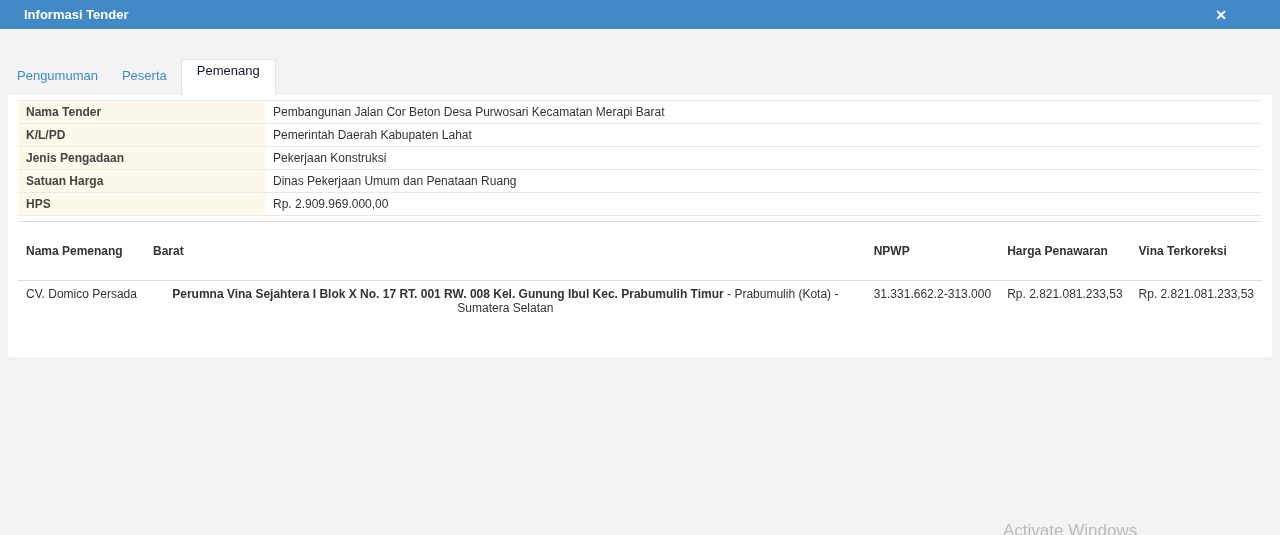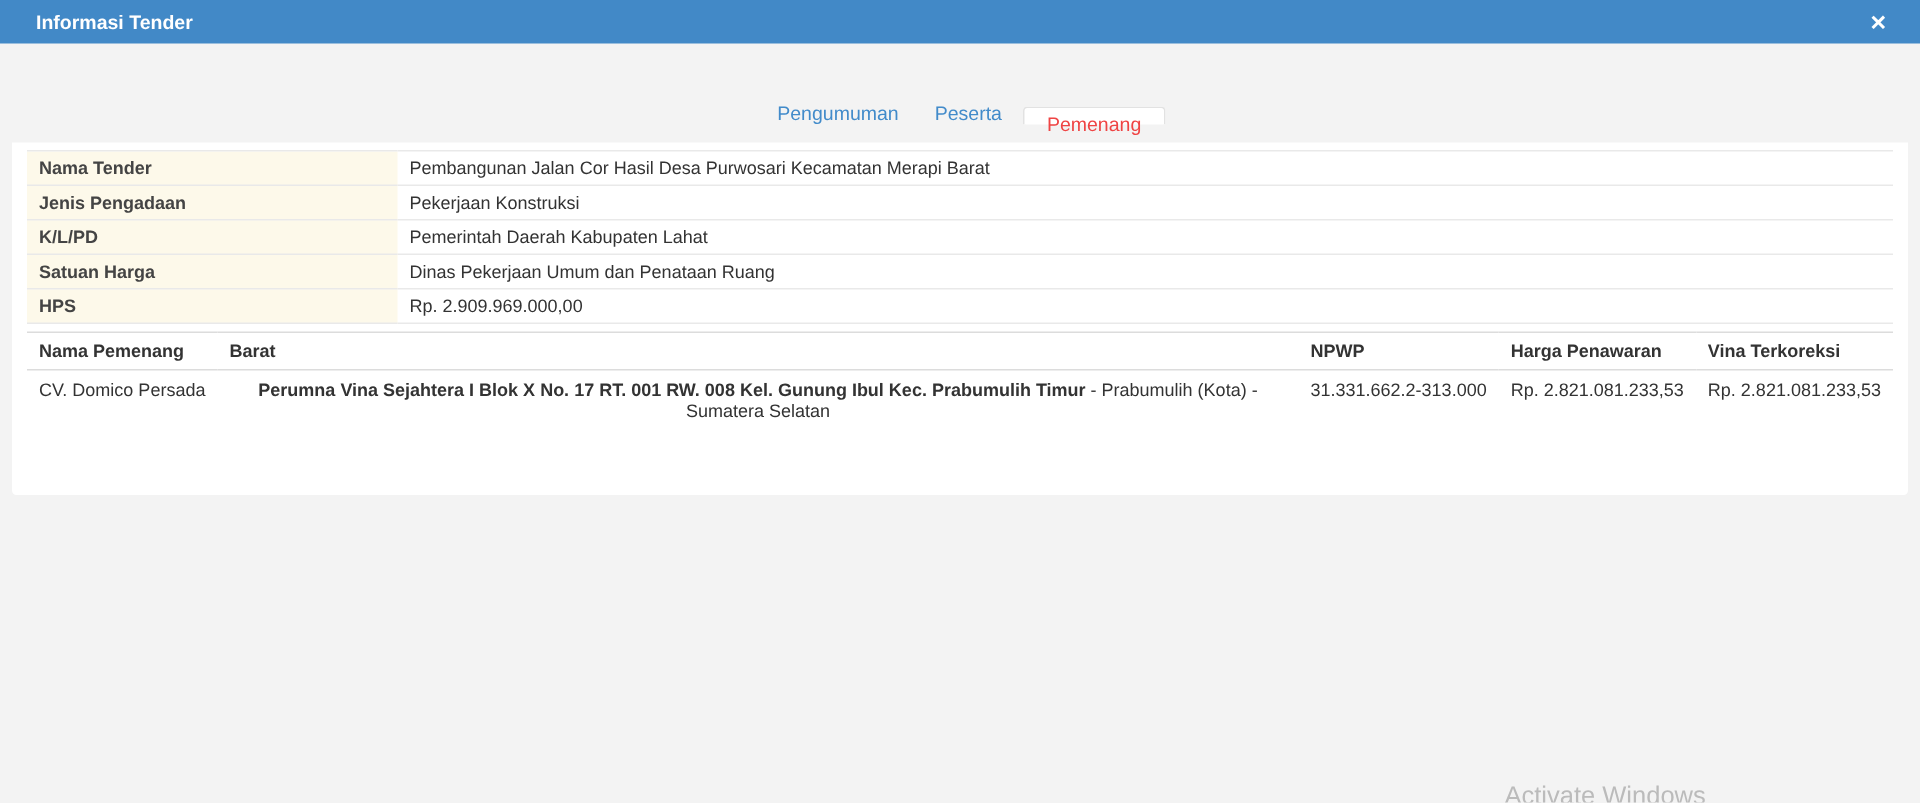--- a/index.html
+++ b/index.html
@@ -12,21 +12,21 @@
     color: #333;
     position: relative;
   }
   
   .modal-header {
     height: 29px;
     background: #4289c7;
     display: flex;
     align-items: center;
     justify-content: space-between;
-    padding: 0 8px 0 24px;
+    padding: 0 39px 0 24px;
   }
   .modal-title {
     color: #ffffff;
     font-weight: bold;
     font-size: 13px;
   }
   .close-btn {
     color: #ffffff;
     font-weight: bold;
     font-size: 14px;
@@ -34,37 +34,36 @@
     line-height: 1;
     margin-right: 14px;
   }
   
   .tabs {
     display: flex;
     align-items: stretch;
     margin-top: 30px;
     padding-left: 5px;
     height: 36px;
-    justify-content: center;
   }
   .tab {
     color: #428bca;
     font-size: 13px;
     padding: 9px 12px;
     cursor: pointer;
     white-space: nowrap;
   }
   .tab.active {
-    color: #ef4444;
+    color: #0f172a;
     background: #ffffff;
     border: 1px solid #e2e2e2;
     border-bottom: none;
     border-radius: 3px 3px 0 0;
     padding: 3px 15px;
-    margin: 12px 2px;
+    margin: 0 2px;
     cursor: default;
   }
   
   .panel {
     background: #ffffff;
     margin: 0 8px;
     border-radius: 0 0 3px 3px;
     padding: 5px 10px 36px 10px;
     min-height: 235px;
   }
@@ -82,21 +81,21 @@
     background: #fdf9ea;
     font-weight: bold;
     color: #444;
   }
   
   .winners-table { margin-top: 5px; border-top: 1px solid #dcdcdc; }
   .winners-table th {
     text-align: left;
     font-weight: bold;
     color: #333;
-    padding: 5px 8px;
+    padding: 22px 8px;
     border-bottom: 1px solid #dcdcdc;
     white-space: nowrap;
   }
   .winners-table td {
     padding: 6px 8px;
     vertical-align: top;
     white-space: nowrap;
   }
   .winners-table td.wrap { white-space: normal; text-align: center; }
   .col-nama  { width: 127px; }
@@ -128,29 +127,29 @@
   <div class="tab">Peserta</div>
   <div class="tab active">Pemenang</div>
 </div>
 
 <div class="panel">
 
   <table class="info-table">
     <tbody>
         <tr>
       <td class="lbl">Nama Tender</td>
-      <td>Pembangunan Jalan Cor Hasil Desa Purwosari Kecamatan Merapi Barat</td>
+      <td>Pembangunan Jalan Cor Beton Desa Purwosari Kecamatan Merapi Barat</td>
+    </tr>
+    <tr>
+      <td class="lbl">K/L/PD</td>
+      <td>Pemerintah Daerah Kabupaten Lahat</td>
     </tr>
     <tr>
       <td class="lbl">Jenis Pengadaan</td>
       <td>Pekerjaan Konstruksi</td>
-    </tr>
-    <tr>
-      <td class="lbl">K/L/PD</td>
-      <td>Pemerintah Daerah Kabupaten Lahat</td>
     </tr>
     <tr>
       <td class="lbl">Satuan Harga</td>
       <td>Dinas Pekerjaan Umum dan Penataan Ruang</td>
     </tr>
     <tr>
       <td class="lbl">HPS</td>
       <td>Rp. 2.909.969.000,00</td>
     </tr>
   </tbody>

